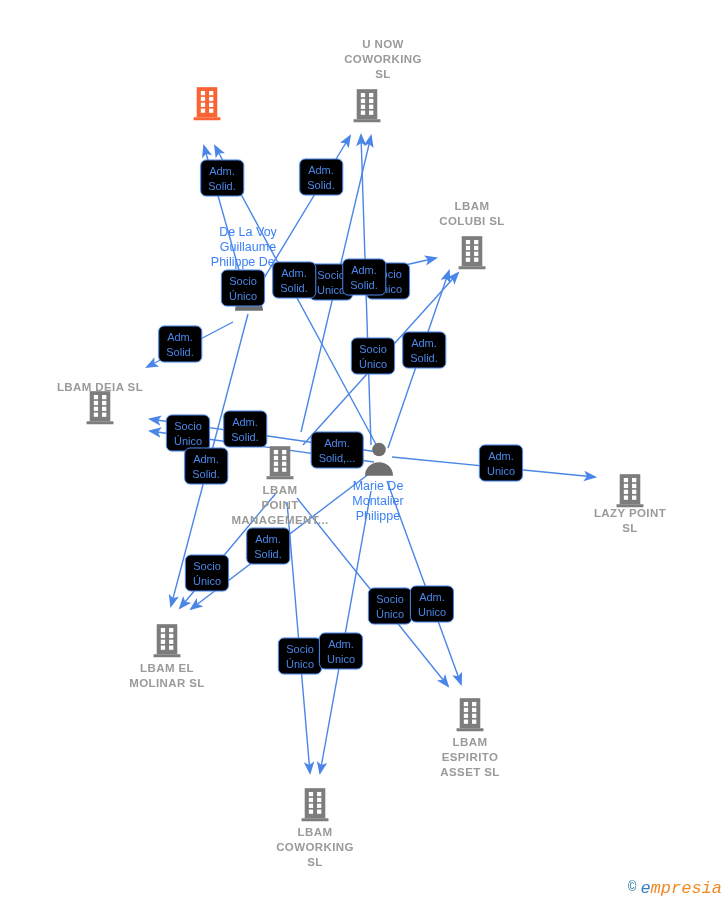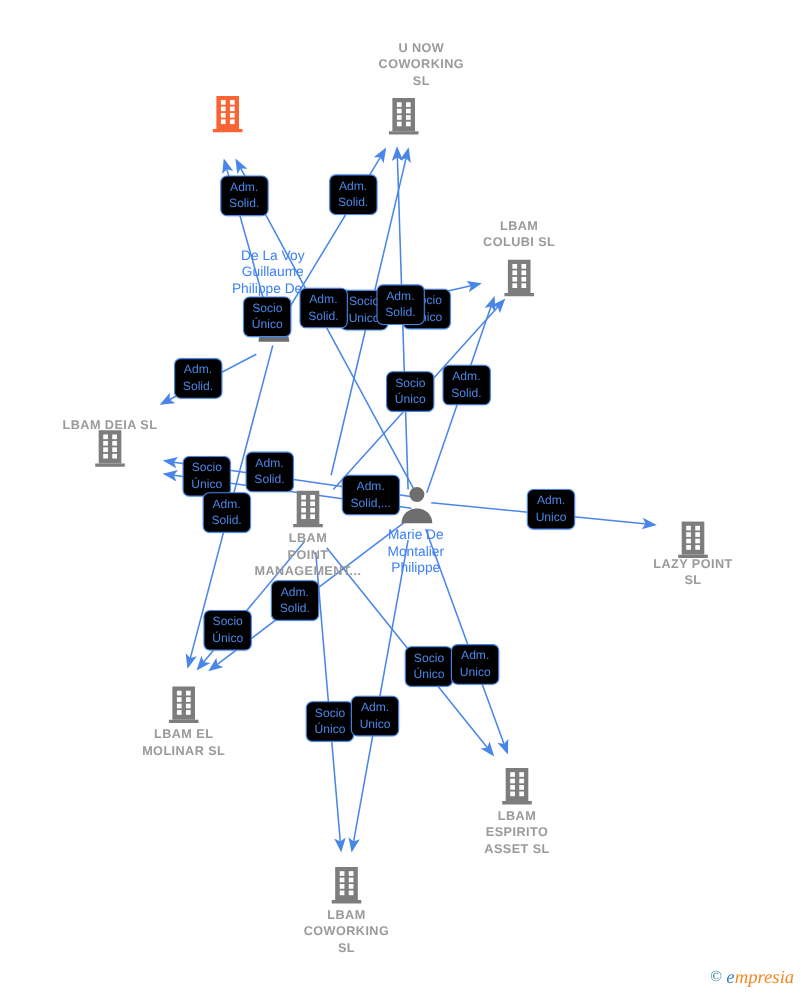--- a/index.html
+++ b/index.html
@@ -7,21 +7,21 @@
   .canvas{position:relative;width:728px;height:905px;background:#fff;}
   svg.edges{position:absolute;left:0;top:0;z-index:1;}
   .nicon{position:absolute;z-index:2;width:38px;height:38px;}
   .nlabel{position:absolute;z-index:2;width:150px;text-align:center;font-size:11.5px;line-height:15px;
           font-weight:bold;color:#9a9a9a;letter-spacing:.4px;}
   .nlabel.person{font-weight:normal;font-size:12.5px;color:#3b82f6;letter-spacing:0;}
   .nlabel.primary{color:#6f6f6f;font-size:12px;}
   .box{position:absolute;z-index:3;transform:translate(-50%,-50%);background:#000000;
        border:1.5px solid #4a86e8;border-radius:6px;color:#4a86e8;font-size:11px;line-height:14.5px;
        padding:3px 7px;text-align:center;white-space:nowrap;box-shadow:0 0 0 1px rgba(74,134,232,0.08);}
-  .watermark{position:absolute;right:6px;bottom:6px;z-index:4;font-family:Liberation Serif, serif;
+  .watermark{position:absolute;right:6px;bottom:6px;z-index:4;font-family:Liberation Mono, monospace;
              font-style:italic;font-size:17px;line-height:20px;}
   .watermark .c{font-style:normal;font-size:14px;vertical-align:2px;margin-right:4px;}
 </style>
 </head>
 <body>
 
 <div class="canvas">
   <svg class="edges" width="728" height="905">
     <defs>
       <marker id="arrow" markerWidth="10" markerHeight="9" refX="8" refY="3.75" orient="auto">

